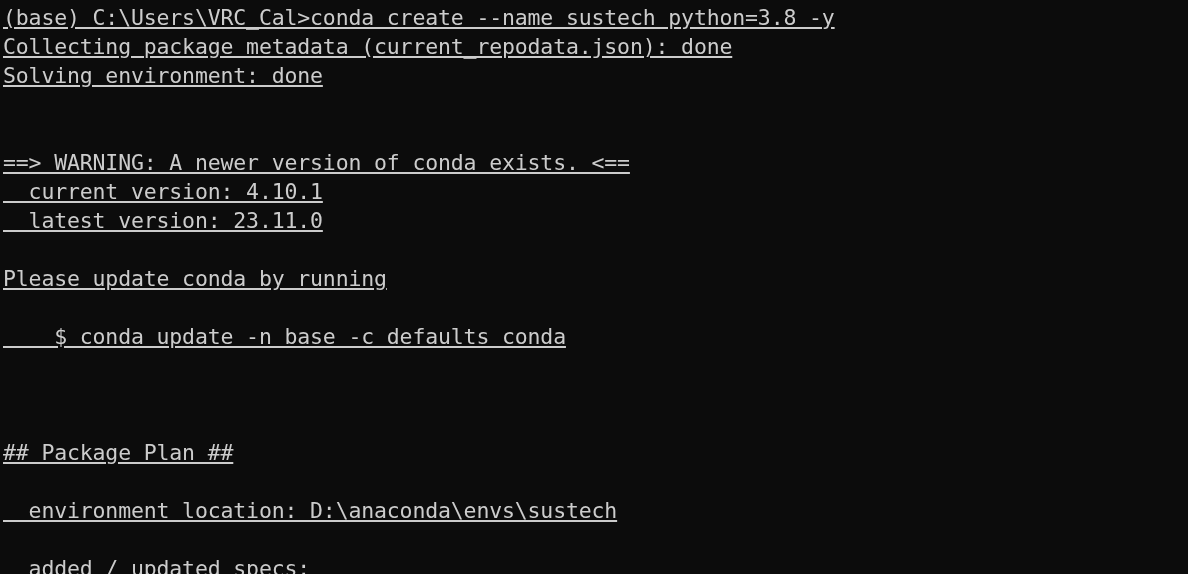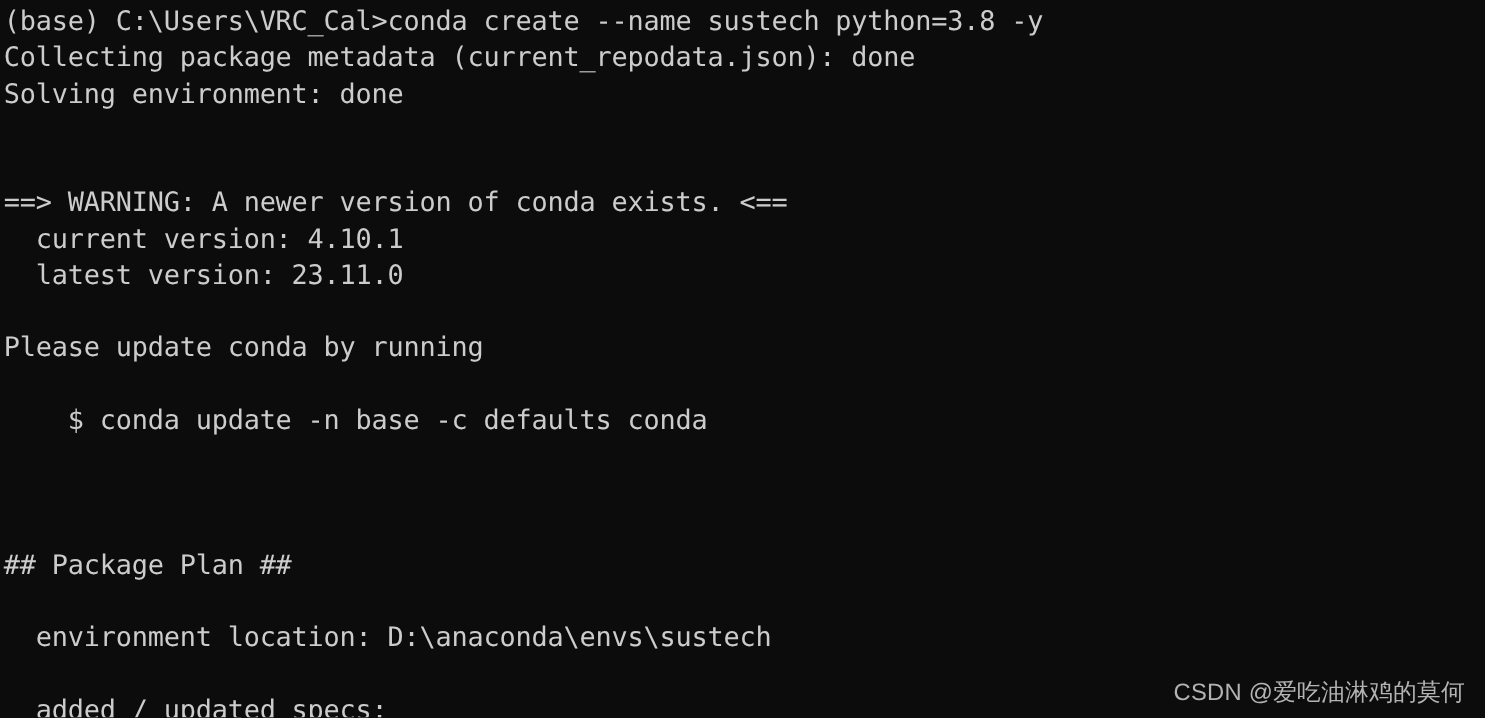--- a/index.html
+++ b/index.html
@@ -35,20 +35,21 @@
     color: #cccccc;
     white-space: pre;
     letter-spacing: -0.15px;
     -webkit-font-smoothing: antialiased;
   }
 
   .line {
     height: 29px;
     white-space: pre;
     color: #cccccc;
+    text-decoration: underline;
   }
 
   .line.blank {
     color: transparent;
   }
 
   #watermark {
     position: absolute;
     right: 16px;
     bottom: 8px;
@@ -61,15 +62,14 @@
     pointer-events: none;
   }
 </style>
 </head>
 <body>
 
 <div id="terminal">
 
   <div id="console-output"><div class="line">(base) C:\Users\VRC_Cal&gt;conda create --name sustech python=3.8 -y</div><div class="line">Collecting package metadata (current_repodata.json): done</div><div class="line">Solving environment: done</div><div class="line blank">&nbsp;</div><div class="line blank">&nbsp;</div><div class="line">==&gt; WARNING: A newer version of conda exists. &lt;==</div><div class="line">  current version: 4.10.1</div><div class="line">  latest version: 23.11.0</div><div class="line blank">&nbsp;</div><div class="line">Please update conda by running</div><div class="line blank">&nbsp;</div><div class="line">    $ conda update -n base -c defaults conda</div><div class="line blank">&nbsp;</div><div class="line blank">&nbsp;</div><div class="line blank">&nbsp;</div><div class="line">## Package Plan ##</div><div class="line blank">&nbsp;</div><div class="line">  environment location: D:\anaconda\envs\sustech</div><div class="line blank">&nbsp;</div><div class="line">  added / updated specs:</div></div>
 
-  <div id="watermark">CSDN @爱吃油淋鸡的莫何</div>
 
 </div>
 
 </body></html>

